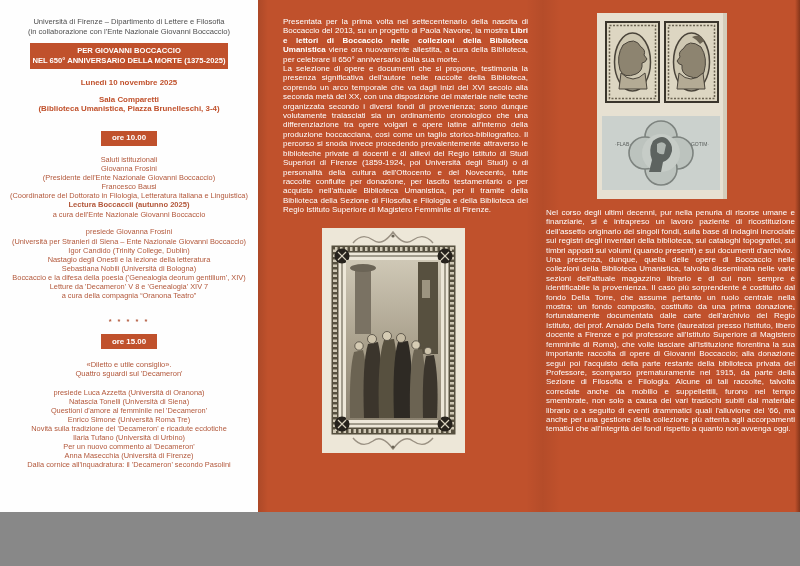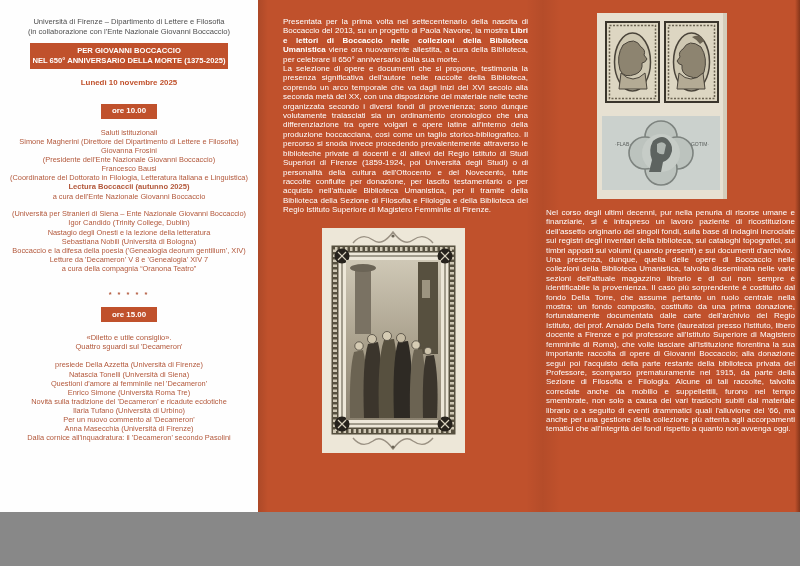--- a/index.html
+++ b/index.html
@@ -48,48 +48,52 @@
   <div class="left-panel">
     <div class="org">
       <div>Università di Firenze – Dipartimento di Lettere e Filosofia</div>
       <div>(in collaborazione con l'Ente Nazionale Giovanni Boccaccio)</div>
     </div>
     <div class="banner">
       <div>PER GIOVANNI BOCCACCIO</div>
       <div>NEL 650° ANNIVERSARIO DELLA MORTE (1375-2025)</div>
     </div>
     <div class="date">Lunedì 10 novembre 2025</div>
+    <div class="venue">
+      <div>Sala Comparetti</div>
+      <div>(Biblioteca Umanistica, Piazza Brunelleschi, 3-4)</div>
+    </div>
     <div class="time-chip">ore 10.00</div>
     <div class="lines">
         <div>Saluti istituzionali</div>
-        <div>Simone Magherini (Direttore del Dipartimento di Lettere e Filosofia)</div>
         <div>Giovanna Frosini</div>
         <div>(Presidente dell'Ente Nazionale Giovanni Boccaccio)</div>
         <div>Francesco Bausi</div>
         <div>(Coordinatore del Dottorato in Filologia, Letteratura italiana e Linguistica)</div>
       </div>
     <div class="lect-title">Lectura Boccaccii (autunno 2025)</div>
     <div class="lect-sub">a cura dell'Ente Nazionale Giovanni Boccaccio</div>
     <div class="lines" style="margin-top:8px;">
+        <div>presiede Giovanna Frosini</div>
         <div>(Università per Stranieri di Siena – Ente Nazionale Giovanni Boccaccio)</div>
         <div>Igor Candido (Trinity College, Dublin)</div>
         <div>Nastagio degli Onesti e la lezione della letteratura</div>
         <div>Sebastiana Nobili (Università di Bologna)</div>
         <div>Boccaccio e la difesa della poesia ('Genealogia deorum gentilium', XIV)</div>
         <div>Letture da 'Decameron' V 8 e 'Genealogia' XIV 7</div>
         <div>a cura della compagnia “Oranona Teatro”</div>
       </div>
     <div class="stars">* * * * *</div>
     <div class="time-chip" style="margin-top:8px;">ore 15.00</div>
     <div class="aft-title">
       <div>«Diletto e utile consiglio».</div>
       <div>Quattro sguardi sul 'Decameron'</div>
     </div>
     <div class="lines">
-        <div>presiede Della Azzetta (Università di Firenze)</div>
+        <div>presiede Luca Azzetta (Università di Oranona)</div>
         <div>Natascia Tonelli (Università di Siena)</div>
         <div>Questioni d'amore al femminile nel 'Decameron'</div>
         <div>Enrico Simone (Università Roma Tre)</div>
         <div>Novità sulla tradizione del 'Decameron' e ricadute ecdotiche</div>
         <div>Ilaria Tufano (Università di Urbino)</div>
         <div>Per un nuovo commento al 'Decameron'</div>
         <div>Anna Masecchia (Università di Firenze)</div>
         <div>Dalla cornice all'inquadratura: il 'Decameron' secondo Pasolini</div>
       </div>
   </div>

